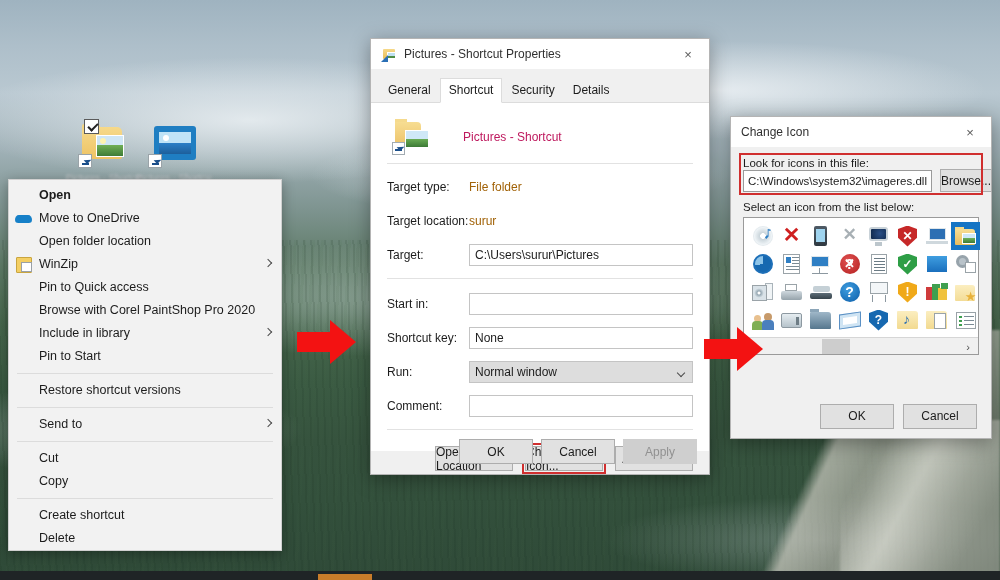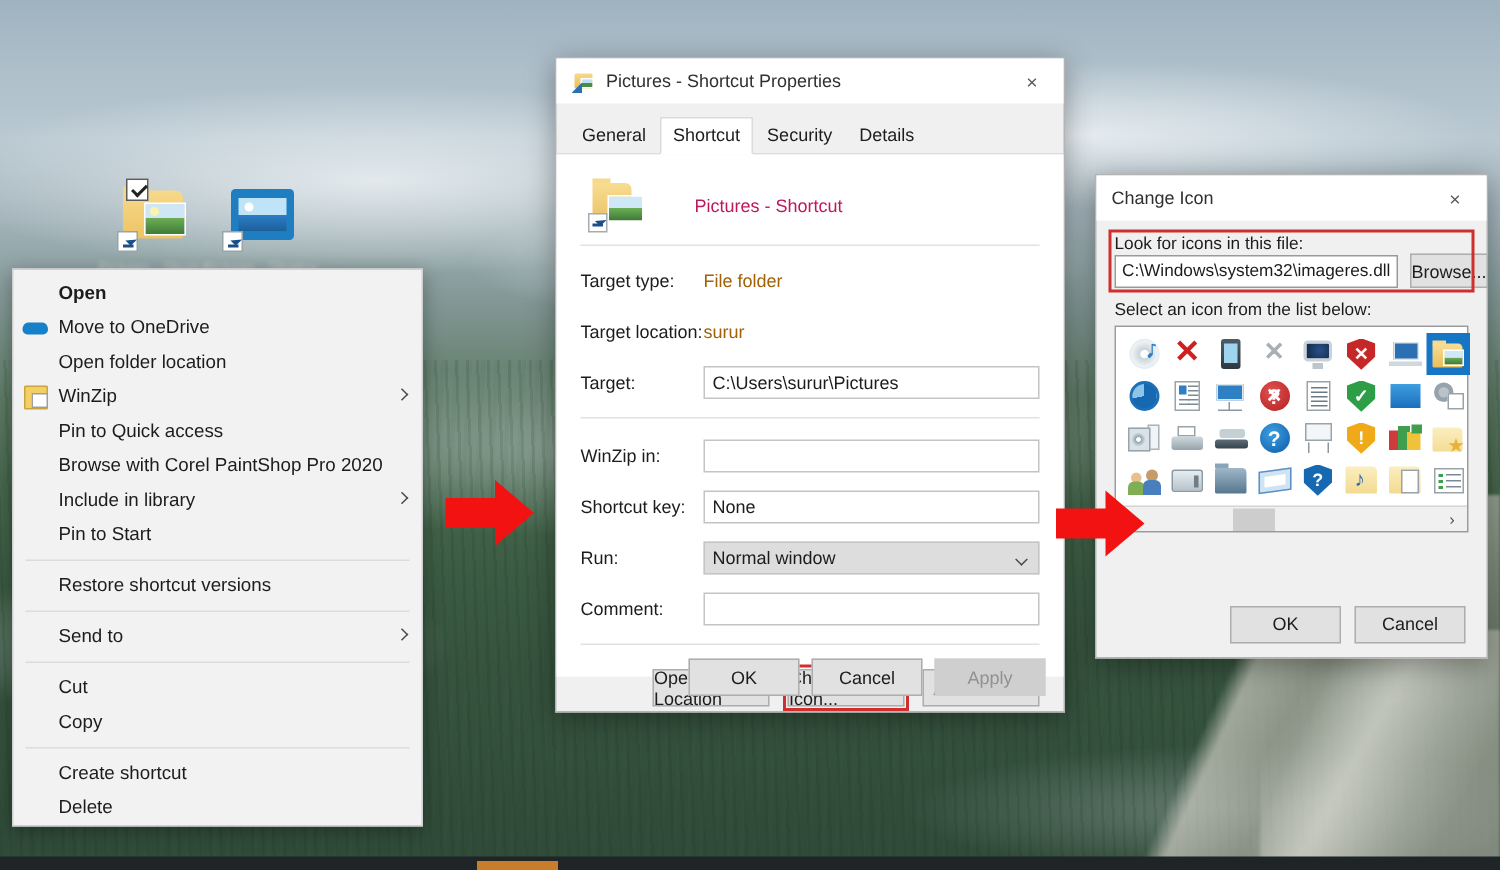--- a/index.html
+++ b/index.html
@@ -524,21 +524,21 @@
         <div class="f-row">
           <div class="f-label">Target location:</div>
           <div class="f-static">surur</div>
         </div>
         <div class="f-row">
           <div class="f-label">Target:</div>
           <div class="f-input">C:\Users\surur\Pictures</div>
         </div>
         <div class="hr" style="margin: 2px 0px 14px;"></div>
         <div class="f-row">
-          <div class="f-label">WinZip in:</div>
+          <div class="f-label">Start in:</div>
           <div class="f-input"></div>
         </div>
         <div class="f-row">
           <div class="f-label">Shortcut key:</div>
           <div class="f-input">None</div>
         </div>
         <div class="f-row">
           <div class="f-label">Run:</div>
           <div class="f-select"><span>Normal window</span><span class="chev"></span></div>
         </div>

